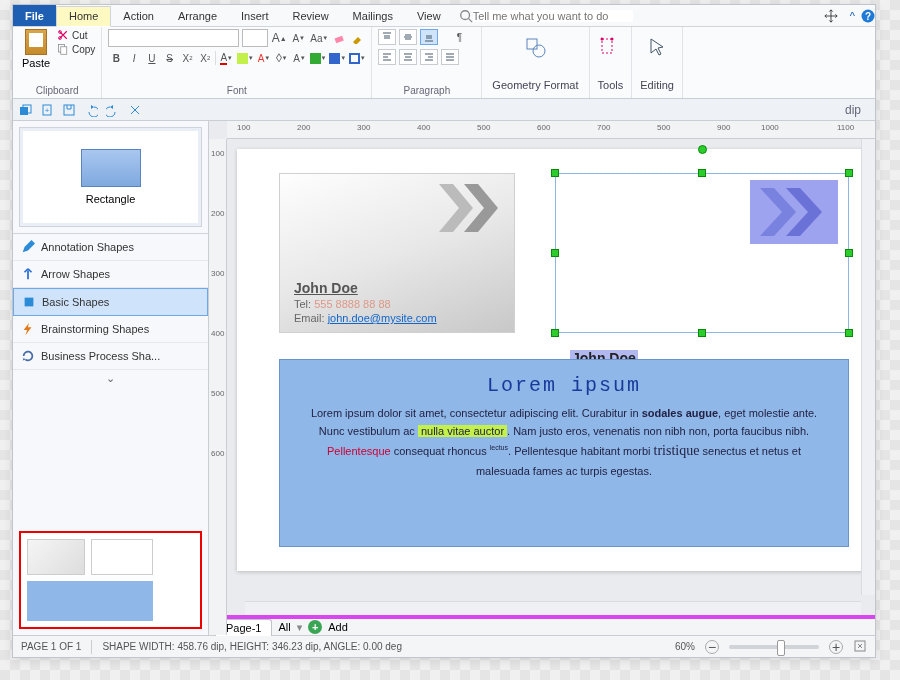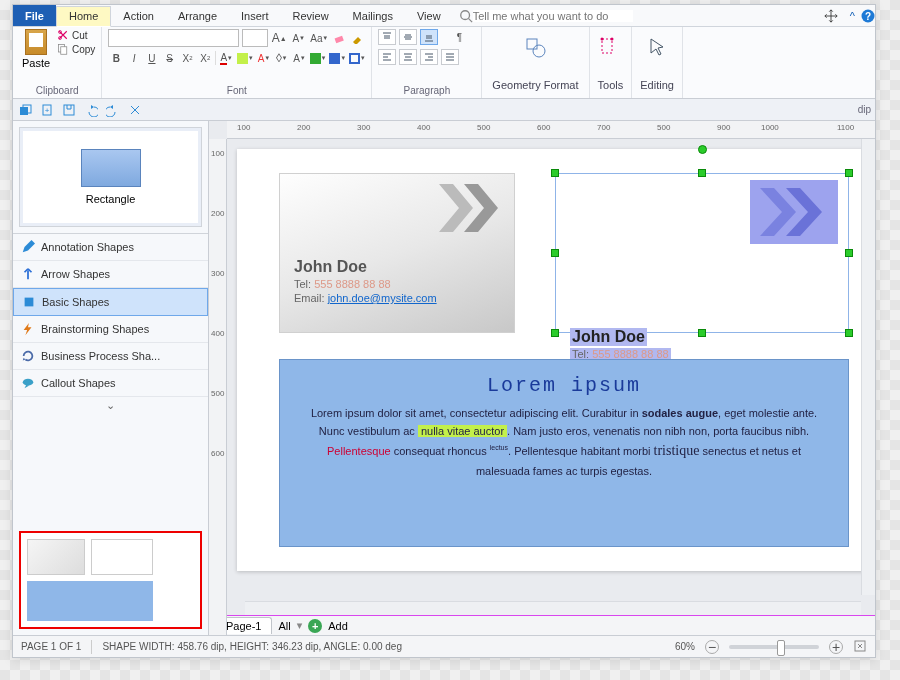--- a/index.html
+++ b/index.html
@@ -60,37 +60,37 @@
 .canvas-wrap { flex: 1; display: flex; flex-direction: column; background: #e9ebef; position: relative; }
 .hruler { height: 18px; background: #f2f3f5; border-bottom: 1px solid #c9cdd4; position: relative; font-size: 8px; color: #666; overflow: hidden; margin-left: 18px; }
 .hruler span { position: absolute; top: 2px; }
 .vruler { width: 18px; background: #f2f3f5; border-right: 1px solid #c9cdd4; position: absolute; left: 0; top: 18px; bottom: 0; font-size: 8px; color: #666; }
 .vruler span { position: absolute; left: 2px; transform-origin: left top; }
 .canvas-scroll { flex: 1; position: relative; overflow: hidden; margin-left: 18px; }
 .page { position: absolute; left: 10px; top: 10px; width: 636px; height: 422px; background: #fff; box-shadow: 0 1px 4px rgba(0,0,0,.2); }
 .card1 { position: absolute; left: 42px; top: 24px; width: 236px; height: 160px; background: linear-gradient(160deg,#fefefe 0%,#e8e8e8 50%,#c8c8c8 100%); border: 1px solid #d0d0d0; padding: 14px; }
 .chev { position: absolute; }
 .chev svg { display: block; }
-.card-name { font-weight: bold; font-size: 16px; color: #555; margin-top: 70px; }
+.card-name { font-weight: bold; font-size: 14px; color: #555; margin-top: 92px; text-decoration: underline; }
 .card-line { font-size: 11px; color: #666; margin-top: 2px; }
 .card-line a { color: #1166cc; text-decoration: underline; }
 .card2 { position: absolute; left: 318px; top: 24px; width: 294px; height: 160px; border: 1px solid #8fb4e8; padding: 14px; }
 .card2 .card-name { background: #b1b8f0; display: inline-block; color: #222; padding: 0 2px; }
 .card2 .card-line { display: inline-block; }
 .card2 .hl1 { background: #b1b8f0; padding: 0 2px; }
 .card2 .hl2 { background: #b1b8f0; padding: 0 2px; }
 .sel-handle { position: absolute; width: 8px; height: 8px; background: #2bcc2b; border: 1px solid #0a8a0a; }
 .sel-rot { position: absolute; width: 9px; height: 9px; border-radius: 50%; background: #2bcc2b; border: 1px solid #0a8a0a; }
 .textbox { position: absolute; left: 42px; top: 210px; width: 570px; height: 188px; background: #8fb7e8; border: 1px solid #6a94c9; padding: 14px 24px; color: #224; font-size: 11px; text-align: center; }
 .textbox .title { font-size: 20px; letter-spacing: 2px; color: #1a3a9a; font-family: 'Courier New', monospace; margin-bottom: 8px; }
 .textbox .body { line-height: 1.6; }
 .hl-green { background: #c3f04a; padding: 0 3px; }
 .red { color: #c03; }
 .fancy { font-family: 'Brush Script MT', cursive; font-size: 14px; }
-.page-tabs { display: flex; align-items: center; height: 20px; background: #f4f5f7; border-top: 1px solid #d946ef; padding: 0 6px; gap: 6px; font-size: 11px; }
+.page-tabs { display: flex; align-items: center; height: 20px; background: #f4f5f7; border-top: 4px solid #d946ef; padding: 0 6px; gap: 6px; font-size: 11px; }
 .ptab { background: #fff; border: 1px solid #c0c4ca; border-bottom: none; padding: 2px 10px; border-radius: 3px 3px 0 0; }
 .add-btn { width: 14px; height: 14px; border-radius: 50%; background: #3aa655; color: #fff; display: flex; align-items: center; justify-content: center; font-weight: bold; }
 .status { height: 22px; background: #f4f5f7; border-top: 1px solid #c9cdd4; display: flex; align-items: center; padding: 0 8px; font-size: 10px; color: #555; gap: 10px; }
 .status .sep { width: 1px; height: 14px; background: #ccc; }
 .status .spacer { flex: 1; }
 .zoom-slider { width: 90px; height: 4px; background: #d0d3d8; position: relative; border-radius: 2px; }
 .zoom-slider::after { content: ''; position: absolute; left: 48px; top: -5px; width: 6px; height: 14px; background: #fff; border: 1px solid #999; border-radius: 2px; }
 .scrollbar-v { position: absolute; right: 0; top: 0; bottom: 20px; width: 14px; background: #eef0f3; border-left: 1px solid #d9dce1; }
 .scrollbar-h { position: absolute; left: 18px; right: 14px; bottom: 0; height: 14px; background: #eef0f3; border-top: 1px solid #d9dce1; }
 sup { font-size: 7px; }
@@ -334,21 +334,21 @@
           <path d="M4 4a5 5 0 1 0 5 5" fill="none" stroke="#2c8bd6"></path>
           <path d="M4 4l3-2v4z" fill="#2c8bd6"></path>
         </svg>
       </div>
     <div class="tb2-btn">
         <svg width="14" height="14">
           <path d="M3 3l8 8M11 3l-8 8" stroke="#2c8bd6"></path>
         </svg>
       </div>
     <div style="flex:1"></div>
-    <span style="color:#667;font-size:10px;margin-right:0">dip</span>
+    <span style="color:#667;font-size:12px;margin-right:10px">dip</span>
   </div>
 
   <div class="work">
     <div class="side">
       <div class="shape-preview">
         <div class="rect"></div>
         <span>Rectangle</span>
       </div>
       <div class="shape-cats">
         <div class="cat">
@@ -374,27 +374,20 @@
               <path d="M9 1L3 9h4l-2 6 7-9H8l1-5z" fill="#e07a1a"></path>
             </svg>
             <span>Brainstorming Shapes</span>
           </div>
         <div class="cat">
             <svg viewBox="0 0 16 16">
               <path d="M3 8a5 5 0 1 1 2 4" fill="none" stroke="#4a6aa8" stroke-width="2"></path>
               <path d="M5 12l-3 1 1-3z" fill="#4a6aa8"></path>
             </svg>
             <span>Business Process Sha...</span>
-          </div>
-        <div class="cat">
-            <svg viewBox="0 0 16 16">
-              <ellipse cx="8" cy="7" rx="6" ry="4" fill="#3aa0c8"></ellipse>
-              <path d="M6 10l-2 4 5-3z" fill="#3aa0c8"></path>
-            </svg>
-            <span>Callout Shapes</span>
           </div>
       </div>
       <div class="side-down">⌄</div>
       <div class="thumb">
         <div class="thumb-inner">
           <div class="thumb-card" style="left:6px;top:6px;width:58px;height:36px"></div>
           <div class="thumb-card" style="left:70px;top:6px;width:62px;height:36px;background:#fff"></div>
           <div class="thumb-txtbox" style="left:6px;top:48px;width:126px;height:40px"></div>
         </div>
       </div>

